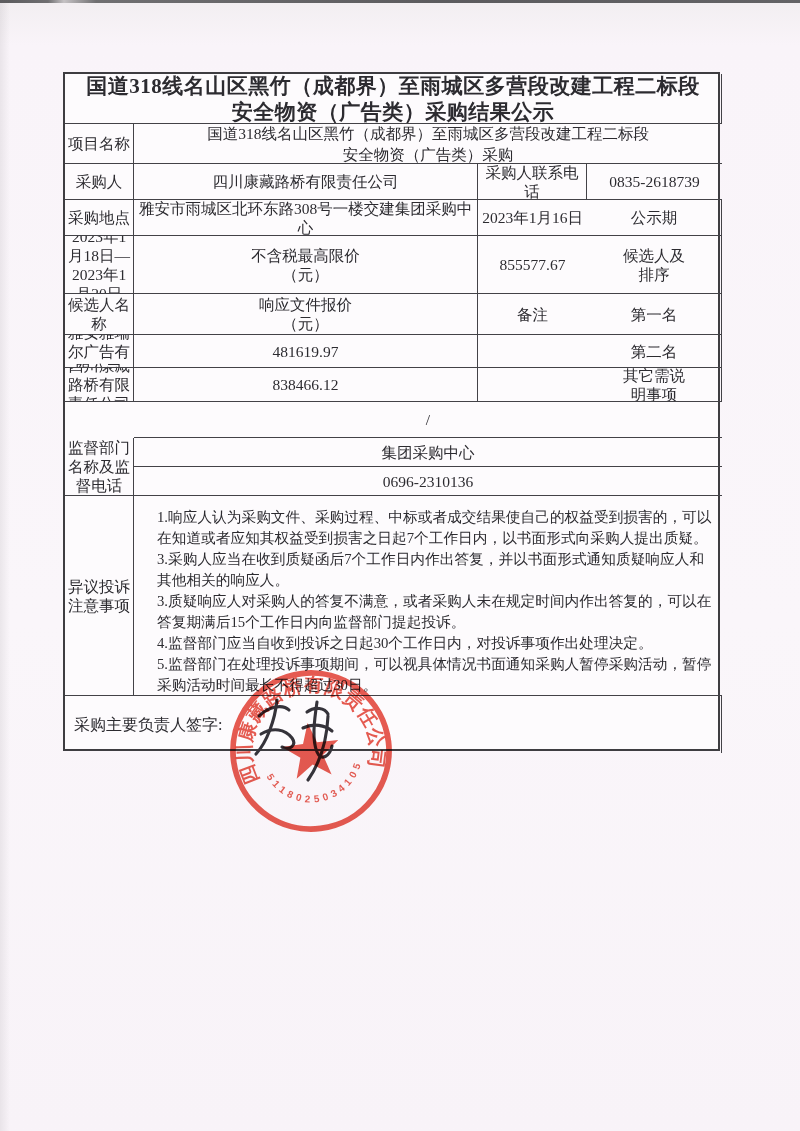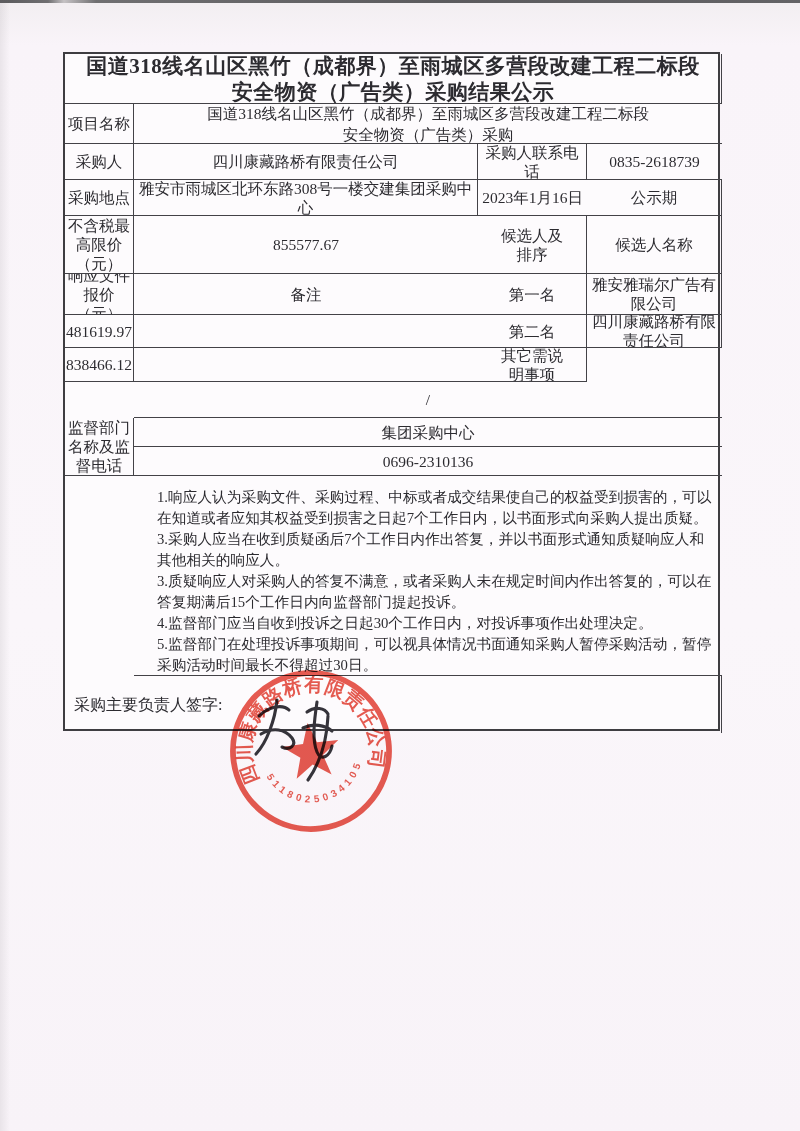--- a/index.html
+++ b/index.html
@@ -11,21 +11,21 @@
     color:#2c2b30;
     overflow:hidden;
   }
   .scan-top-line { position:absolute; top:0; left:0; width:100%; height:3px;
     background:linear-gradient(90deg,#3f3f42 0%,#58585a 6%,#bdbabc 8%,#59595b 12%,#414144 55%,#4a4a4d 100%);
     opacity:.85; }
   .scan-left-edge { position:absolute; top:0; left:0; width:10px; height:100%;
     background:linear-gradient(90deg,rgba(120,115,120,.12),rgba(120,115,120,0)); }
 
   .doc-table {
-    position:absolute; left:63px; top:52px; width:657px; height:679px;
+    position:absolute; left:63px; top:72px; width:657px; height:679px;
     display:grid;
     grid-template-columns:69px 344px 109px 135px;
     grid-template-rows:50px 40px 36px 36px 58px 41px 33px 34px 36px 58px 200px 57px;
     border:2px solid #3e3d41;
     background:#fdfbfd;
   }
   .cell {
     border-right:1.4px solid #434247;
     border-bottom:1.4px solid #434247;
     display:flex; align-items:center; justify-content:center;
@@ -76,20 +76,21 @@
   <div class="cell">采购人</div>
   <div class="cell">四川康藏路桥有限责任公司</div>
   <div class="cell">采购人联系电话</div>
   <div class="cell last-col">0835-2618739</div>
 
   <div class="cell">采购地点</div>
   <div class="cell">雅安市雨城区北环东路308号一楼交建集团采购中心</div>
   <div class="cell last-col">2023年1月16日</div>
 
   <div class="cell">公示期</div>
+  <div class="cell">2023年1月18日—2023年1月20日</div>
   <div class="cell preline">不含税最高限价
 （元）</div>
   <div class="cell last-col">855577.67</div>
 
   <div class="cell preline">候选人及
 排序</div>
   <div class="cell">候选人名称</div>
   <div class="cell preline">响应文件报价
 （元）</div>
   <div class="cell last-col">备注</div>
@@ -109,20 +110,22 @@
   <div class="cell span-234 last-col">/</div>
 
   <div class="cell preline">监督部门
 名称及监
 督电话</div>
   <div class="cell span-234 last-col stack-cell">
     <div class="sub divided">集团采购中心</div>
     <div class="sub">0696-2310136</div>
   </div>
 
+  <div class="cell preline">异议投诉
+注意事项</div>
   <div class="cell span-234 last-col objection-cell">
     <div class="objection-text">
       <div>1.响应人认为采购文件、采购过程、中标或者成交结果使自己的权益受到损害的，可以在知道或者应知其权益受到损害之日起7个工作日内，以书面形式向采购人提出质疑。</div>
       <div>3.采购人应当在收到质疑函后7个工作日内作出答复，并以书面形式通知质疑响应人和其他相关的响应人。</div>
       <div>3.质疑响应人对采购人的答复不满意，或者采购人未在规定时间内作出答复的，可以在答复期满后15个工作日内向监督部门提起投诉。</div>
       <div>4.监督部门应当自收到投诉之日起30个工作日内，对投诉事项作出处理决定。</div>
       <div>5.监督部门在处理投诉事项期间，可以视具体情况书面通知采购人暂停采购活动，暂停采购活动时间最长不得超过30日。</div>
     </div>
   </div>
 

